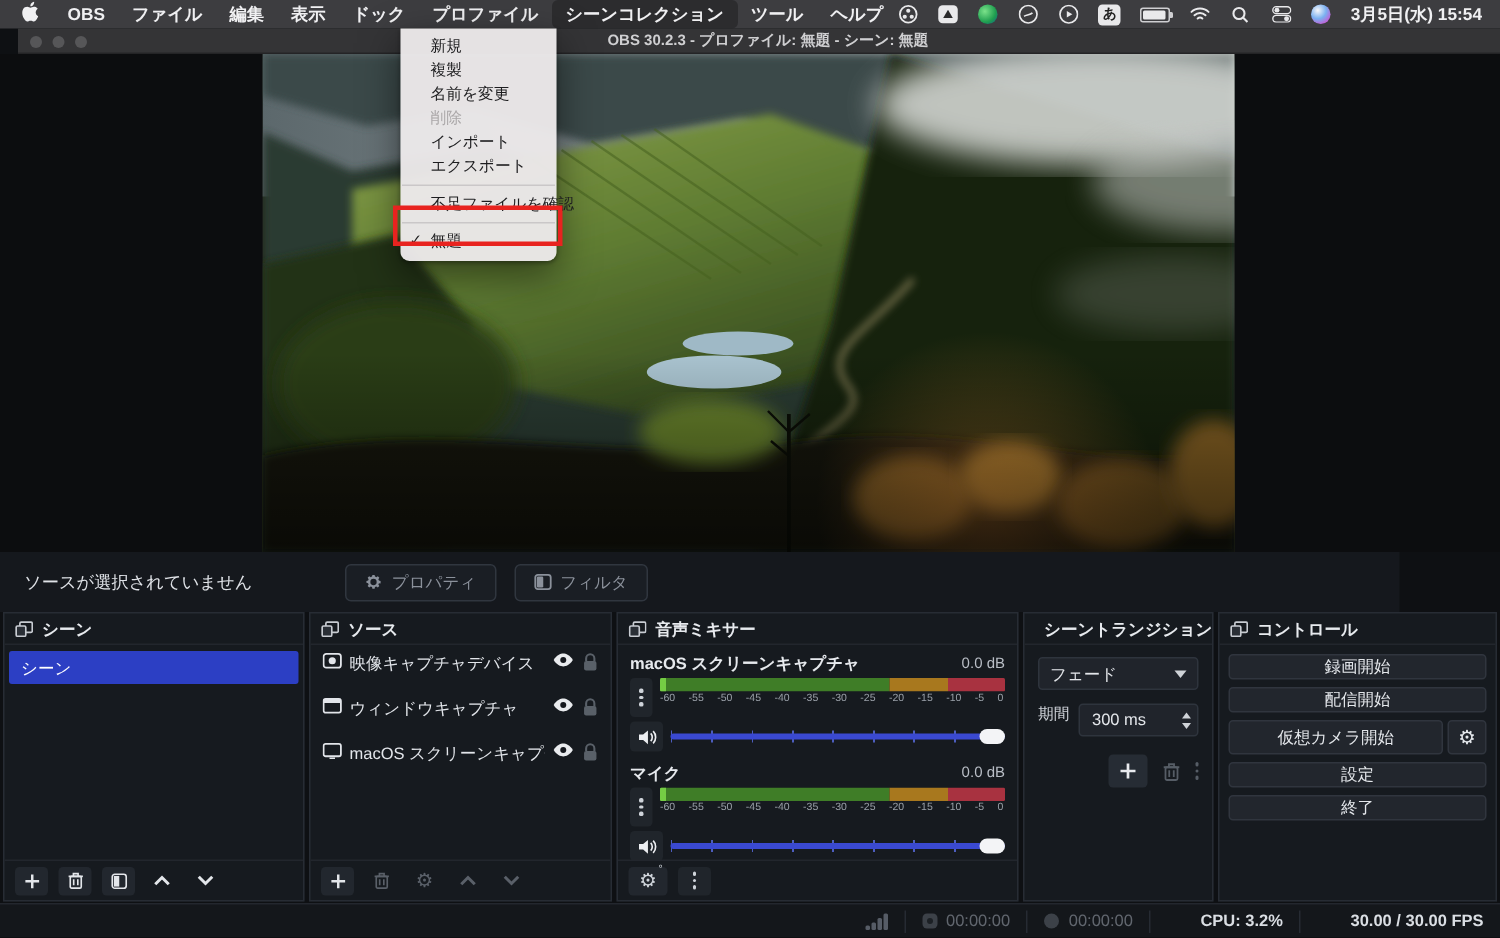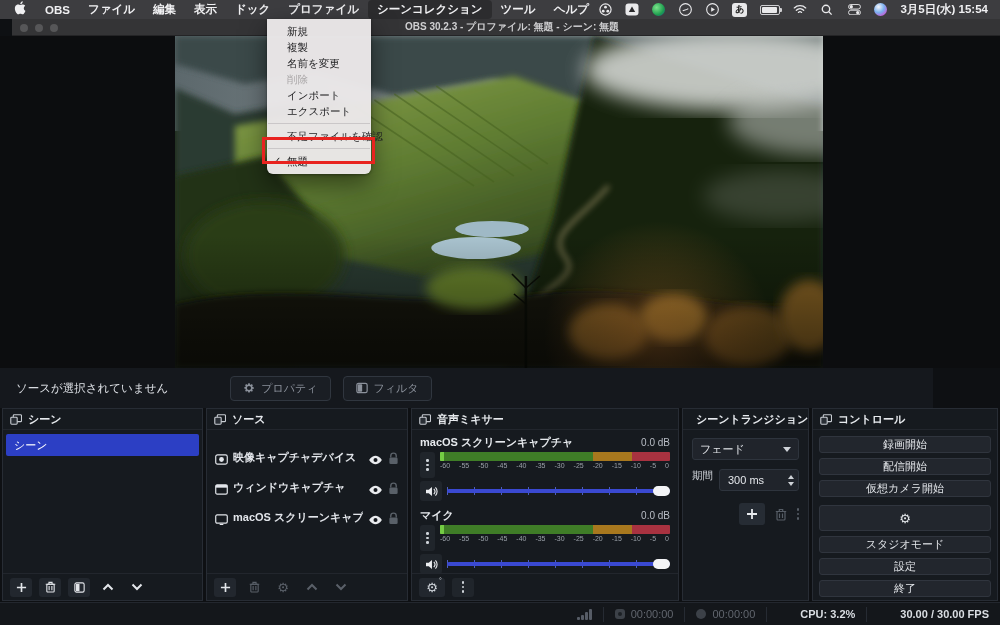--- a/index.html
+++ b/index.html
@@ -50,21 +50,21 @@
   .p-foot { position:absolute; left:0; right:0; bottom:0; height:27px; border-top:1px solid #22262d;
             display:flex; align-items:center; gap:7px; padding:0 7px; }
   .icobtn { width:22px; height:19px; border-radius:3px; background:#22272e; display:flex; align-items:center; justify-content:center; }
   .icobtn.flat { background:transparent; } .dim { color:#5a6069; }
 
   .panel-scenes { left:2px; width:201px; }
   .scene-item { margin:4px 3px; height:22px; background:#2c3fc4; border-radius:2px; display:flex; align-items:center;
                 padding-left:8px; color:#fff; font-size:11px; }
 
   .panel-sources { left:206px; width:202px; }
-  .src-row { height:30px; display:flex; align-items:flex-end; padding:0 8px; gap:5px;font-weight:bold; }
+  .src-row { height:30px; display:flex; align-items:flex-start; padding:0 8px; gap:5px; }
   .src-label { color:#e2e5ea; font-size:11px; white-space:nowrap; overflow:hidden; flex:1; }
 
   .panel-mixer { left:411px; width:268px; }
   .mx-body { padding:4px 8px 0 8px; }
   .mx-name-row { display:flex; justify-content:space-between; align-items:center; height:16px; }
   .mx-name { color:#e6e9ed; font-size:11px; font-weight:700; }
   .mx-db { color:#b9bec6; font-size:10px; }
   .mx-meter-row { display:flex; gap:5px; margin-top:2px; }
   .kebab-btn { width:15px; height:26px; background:#20252b; border-radius:3px; display:flex; flex-direction:column;
                align-items:center; justify-content:center; gap:2px; }
@@ -91,21 +91,21 @@
   .tr-dur-label { color:#cfd3d9; font-size:10.5px; }
   .tr-spin { flex:1; height:22px; background:#20242b; border:1px solid #2e343d; border-radius:3px; display:flex; align-items:center; padding:0 4px 0 8px; color:#e3e6ea; font-size:11px; }
   .spin-arrows { margin-left:auto; display:flex; flex-direction:column; gap:3px; align-items:center; }
   .tri-up { width:0; height:0; border-left:3.5px solid transparent; border-right:3.5px solid transparent; border-bottom:4.5px solid #cfd3d8; }
   .tri-dn { width:0; height:0; border-left:3.5px solid transparent; border-right:3.5px solid transparent; border-top:4.5px solid #cfd3d8; }
   .tr-btn-row { display:flex; align-items:center; justify-content:flex-end; gap:10px; margin-top:12px; }
   .tr-plus { width:26px; height:22px; background:#262c34; border-radius:3px; display:flex; align-items:center; justify-content:center; }
 
   .panel-controls { left:812px; width:186px; }
   .ctl-body { padding:6px; display:flex; flex-direction:column; gap:5px; }
-  .ctl-row { display:flex; gap:8px;flex-direction:column; }
+  .ctl-row { display:flex; gap:3px; }
   .ctl-btn { flex:1; height:23px; background:#22262d; border:1px solid #30353e; border-radius:3px;
              color:#e4e7eb; font-size:11px; display:flex; align-items:center; justify-content:center; }
   .ctl-gear { flex:0 0 26px; }
 
   
   .statusbar { position:absolute; left:0; top:602px; width:1000px; height:23px; background:#14171b;
                border-top:1px solid #23272e; display:flex; align-items:center; justify-content:flex-end; }
   .st-seg { display:flex; align-items:center; gap:6px; padding:0 11px; height:15px; border-left:1px solid #262b33; }
   .st-seg:first-child { border-left:none; }
   .st-dim { color:#61666e; font-size:11px; }
@@ -595,21 +595,20 @@
   </div>
   <div class="ctl-body">
     <div class="ctl-btn">録画開始</div>
     <div class="ctl-btn">配信開始</div>
     <div class="ctl-row">
       <div class="ctl-btn">仮想カメラ開始</div>
       <div class="ctl-btn ctl-gear">
           <span style="font-size:13px;">⚙</span>
         </div>
     </div>
-    <div class="ctl-btn">スタジオモード</div>
     <div class="ctl-btn">設定</div>
     <div class="ctl-btn">終了</div>
   </div>
 </div>
 
 <div class="statusbar">
   <div class="st-seg">
     <span class="sigbars">
         <i style="height:3px"></i>
         <i style="height:5px"></i>

